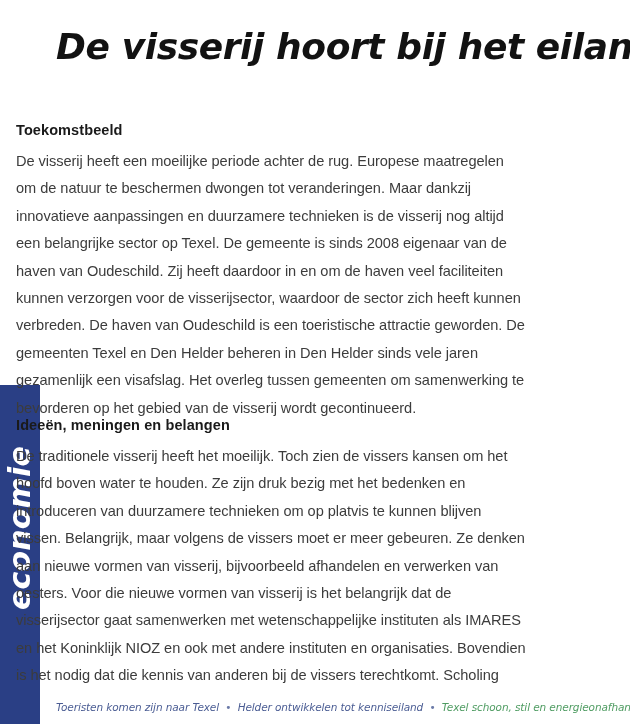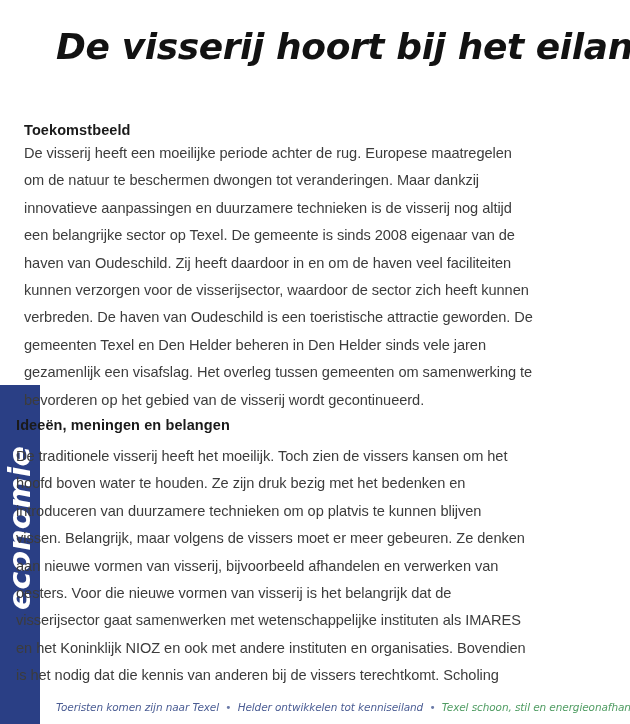--- a/index.html
+++ b/index.html
@@ -87,22 +87,22 @@
     margin: 0;
     font-family: "Liberation Sans", sans-serif;
     font-size: 14.6px;
     font-weight: 400;
     color: #3c3c3c;
     line-height: 27.4px;
     text-align: left;
     letter-spacing: -0.05px;
   }
 
-  #block-1 { position: absolute; left: 24px; top: 120px; width: 510px; }
-  #block-1 .section-body { }
+  #block-1 { position: absolute; left: 16px; top: 120px; width: 510px; }
+  #block-1 .section-body { margin-top: 8px; }
 
   #block-2 { position: absolute; left: 16px; top: 415px; width: 512px; }
   #block-2 .section-body { margin-top: 8px; }
 
   
   #footer {
     position: absolute;
     left: 56px;
     top: 700px;
     width: 560px;

